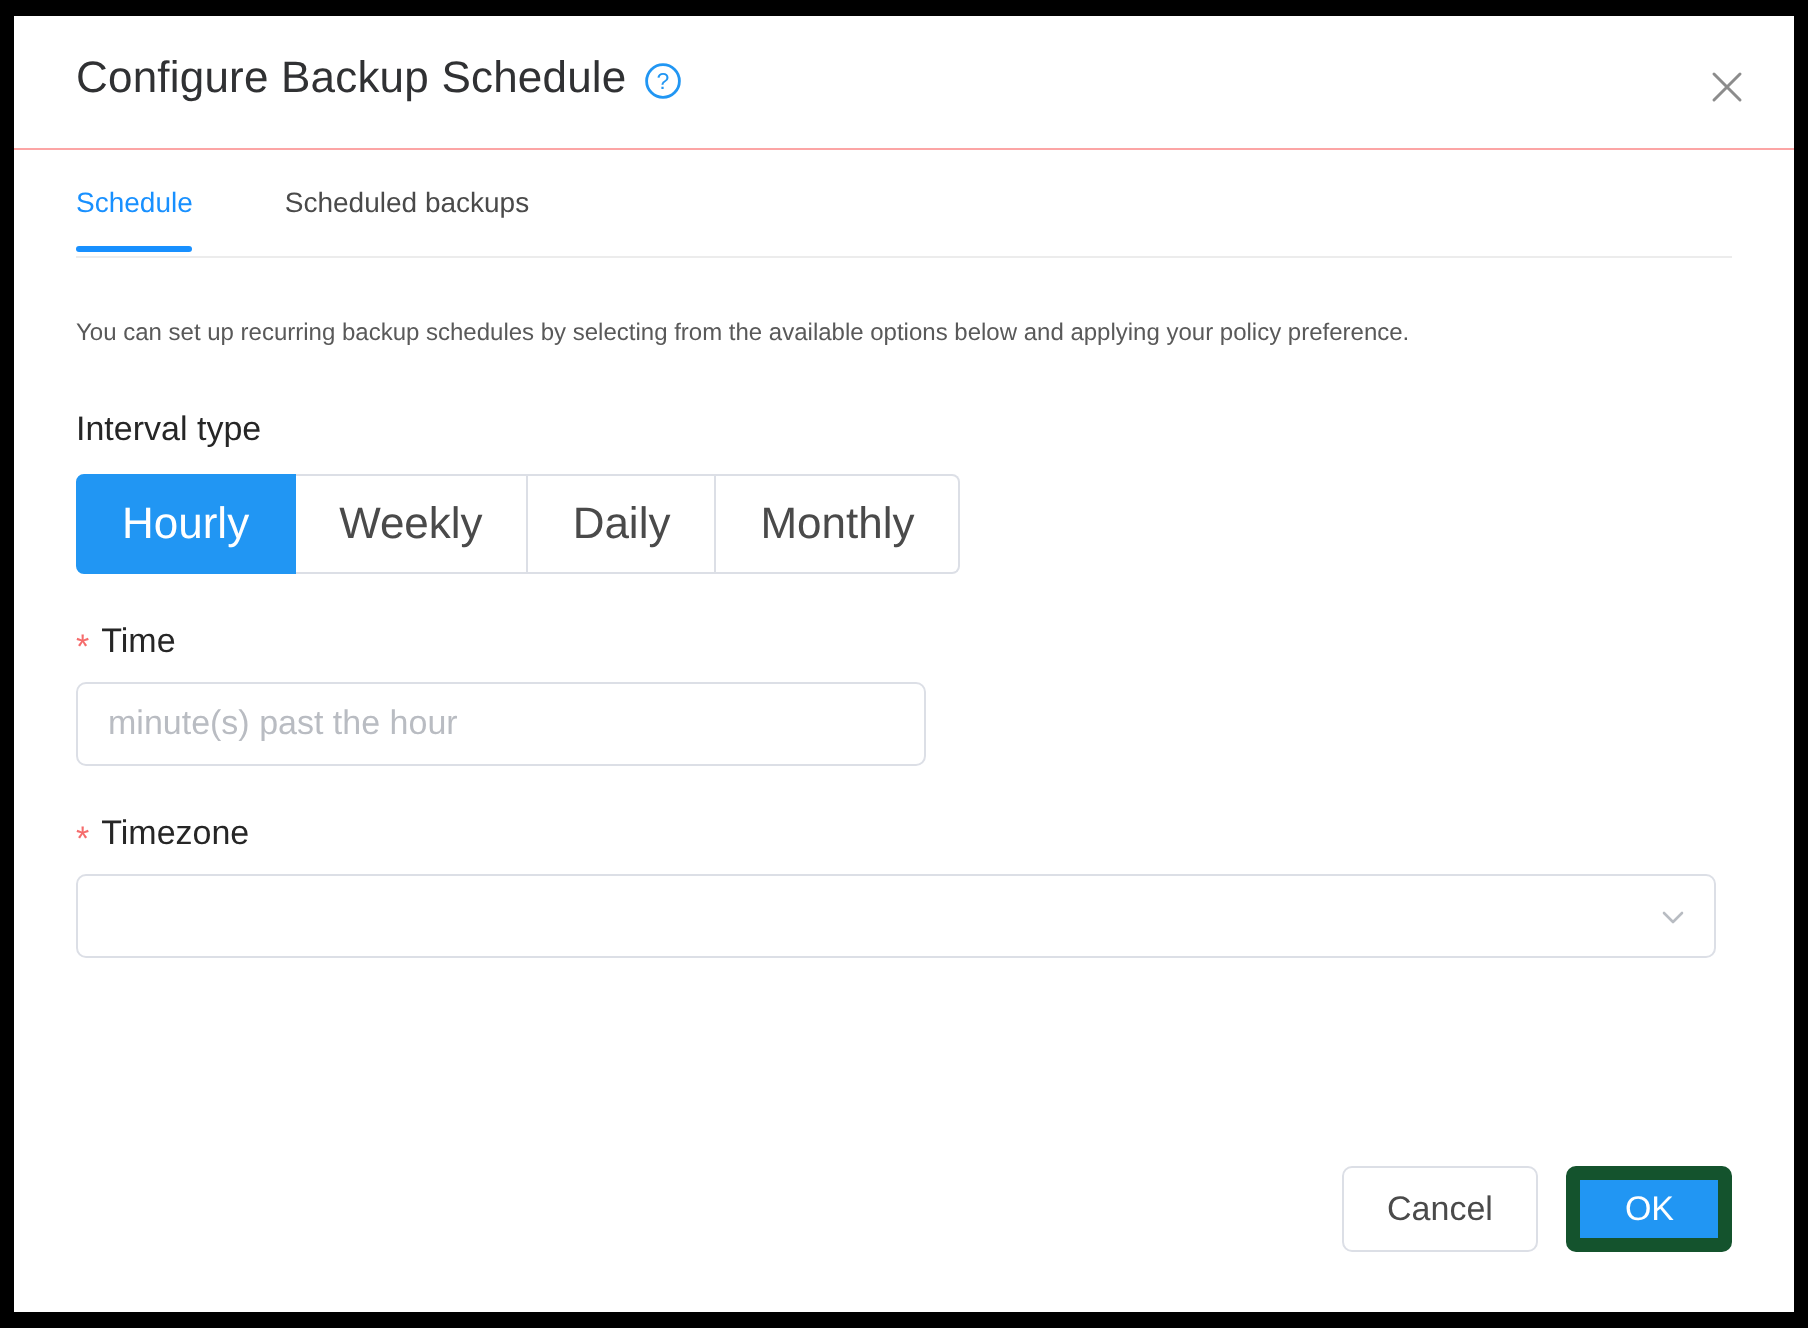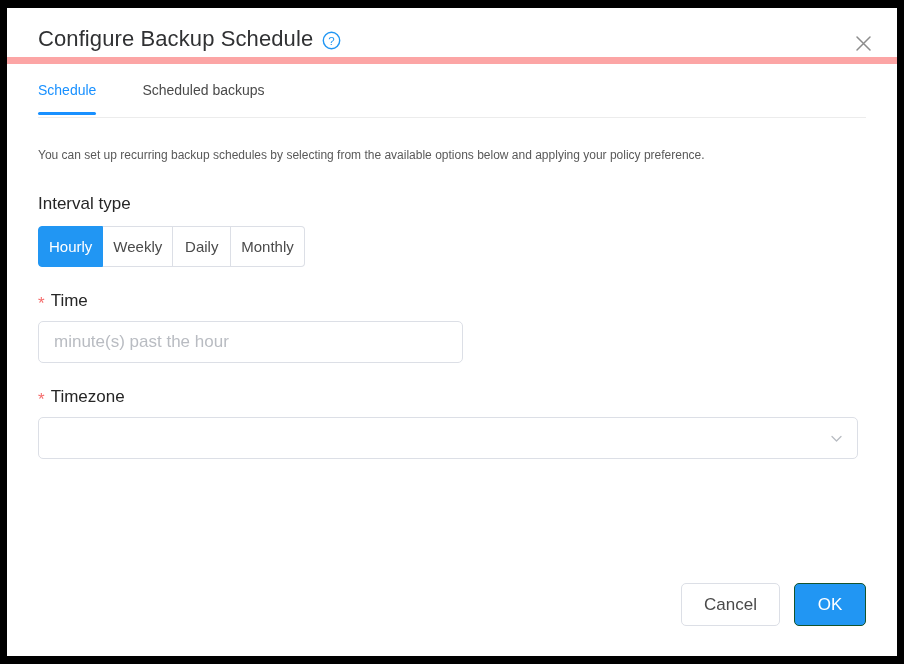--- a/index.html
+++ b/index.html
@@ -31,22 +31,22 @@
     width: 890px;
     height: 648px;
     background: #ffffff;
     box-sizing: border-box;
     overflow: hidden;
   }
 
   
   .dialog-header {
     position: relative;
-    height: 56px;
-    border-bottom: 7px solid #fca5a5;
+    height: 67px;
+    border-bottom: 1px solid #fca5a5;
     box-sizing: border-box;
   }
   .dialog-title {
     position: absolute;
     left: 31px;
     top: 18px;
     font-size: 22px;
     color: #303133;
     letter-spacing: 0.1px;
     white-space: nowrap;
@@ -147,27 +147,27 @@
     position: relative;
     top: 3px;
   }
 
   
   .segmented {
     display: inline-flex;
     margin-top: 2px;
   }
   .seg-btn {
-    height: 41px;
+    height: 50px;
     min-width: 58px;
-    padding: 0 10px;
+    padding: 0 22px;
     display: inline-flex;
     align-items: center;
     justify-content: center;
-    font-size: 15px;
+    font-size: 22px;
     color: #4a4a4a;
     background: #ffffff;
     border: 1px solid #dcdfe6;
     border-left-width: 0;
     box-sizing: border-box;
     cursor: pointer;
     white-space: nowrap;
   }
   .seg-btn:first-child {
     border-left-width: 1px;
@@ -256,21 +256,21 @@
     box-sizing: border-box;
   }
   .btn-default {
     background: #ffffff;
     color: #4a4a4a;
     border: 1px solid #dcdfe6;
   }
   .btn-primary {
     background: #2196f3;
     color: #ffffff;
-    border: 1px solid #14532d;
+    border: 7px solid #14532d;
     min-width: 72px;
   }
 </style>
 </head>
 <body>
 
 <div class="screen">
   <div class="dialog">
 
     <div class="dialog-header">

